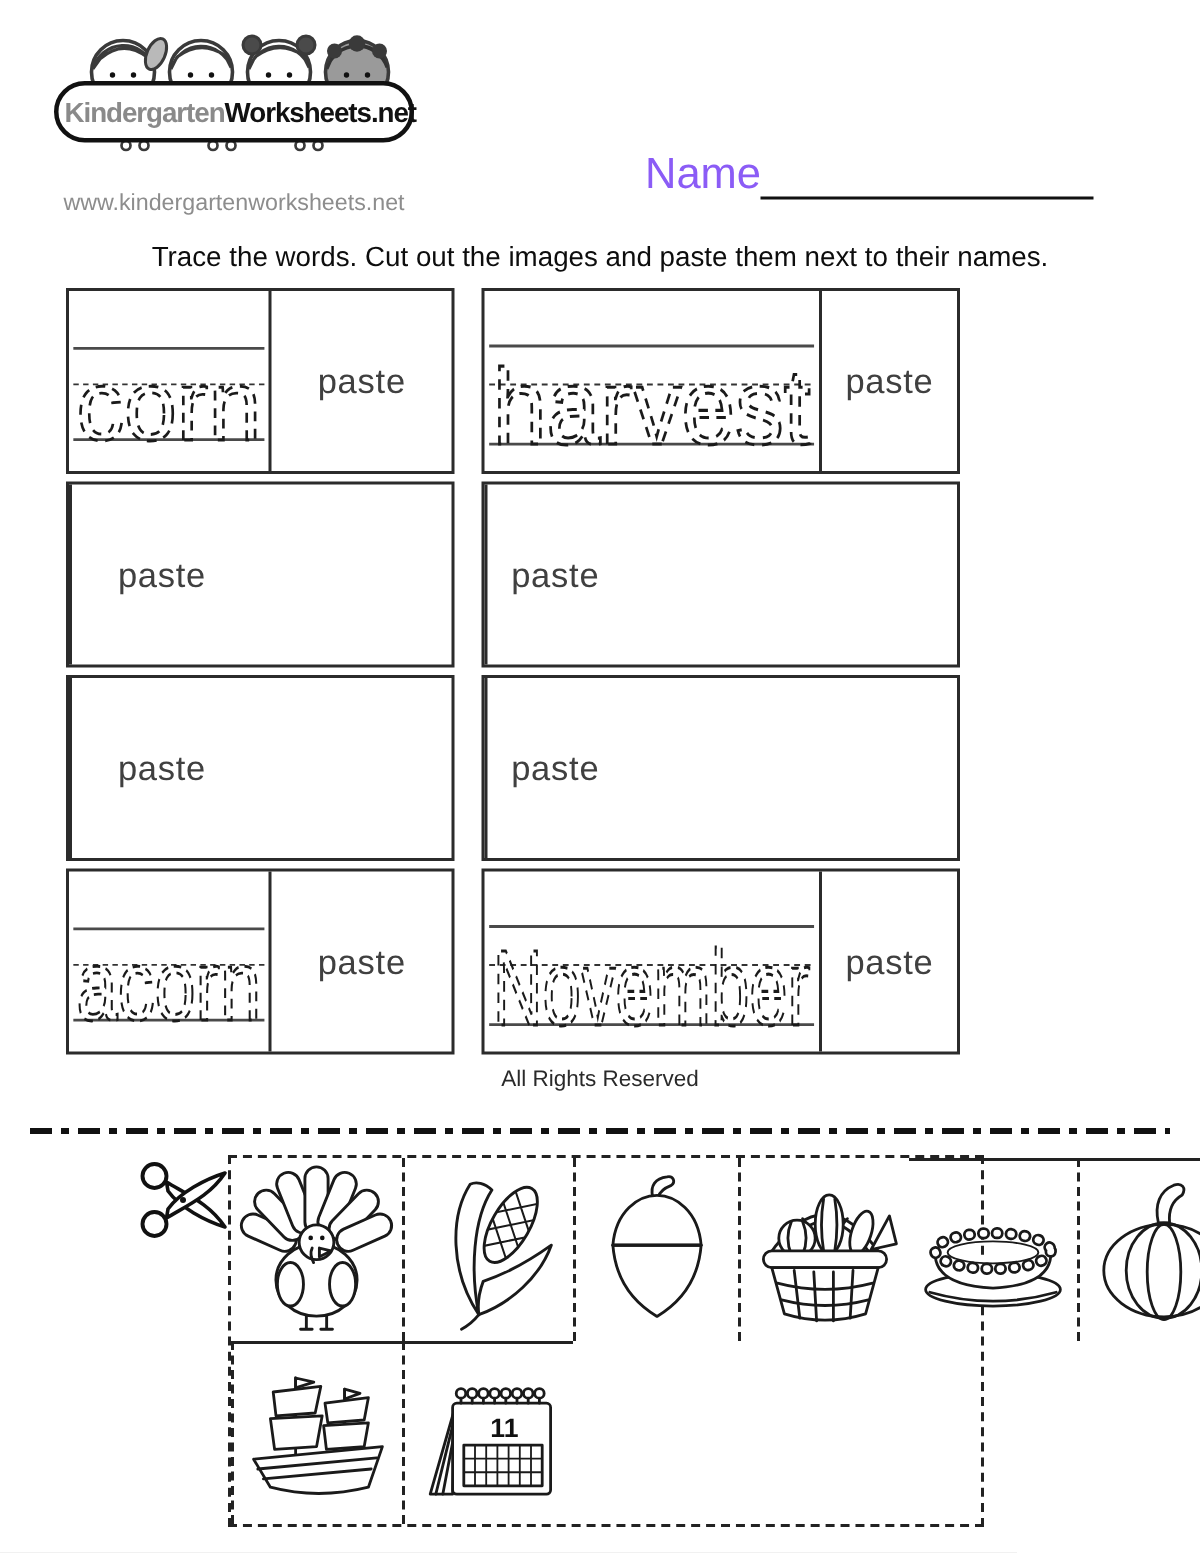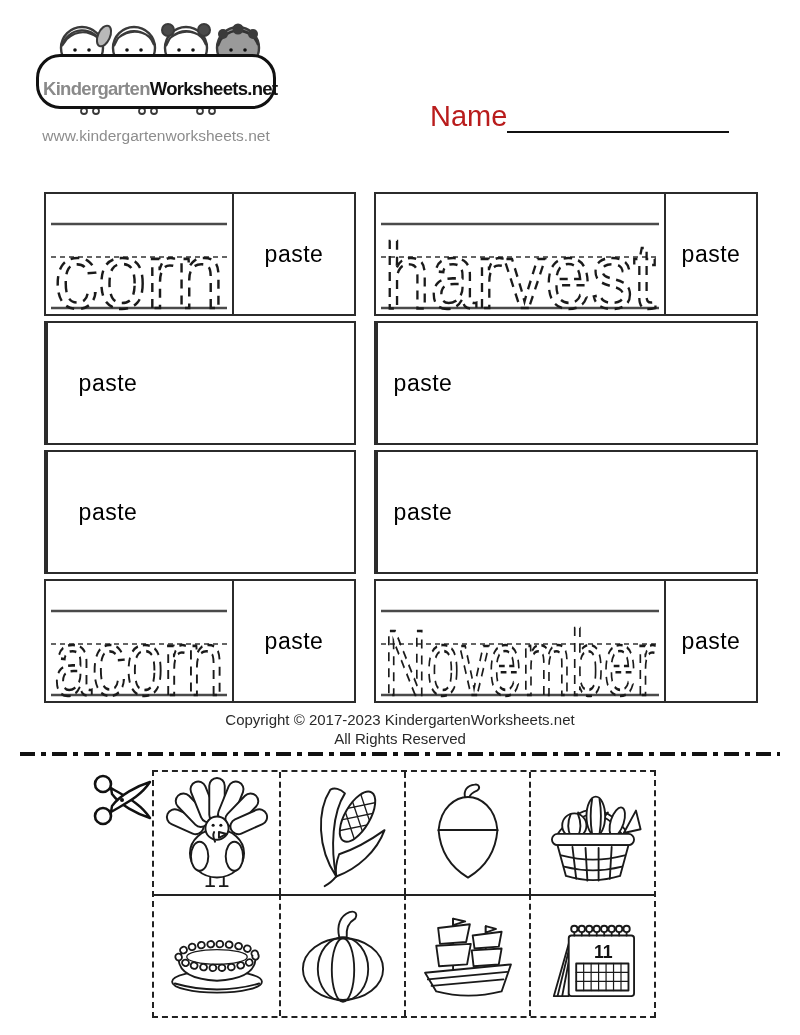--- a/index.html
+++ b/index.html
@@ -3,65 +3,65 @@
 <meta charset="utf-8">
 <style>
   html,body{margin:0;padding:0;background:#e8e8e8;}
   .page{position:relative;width:800px;height:1035px;margin:0 auto;background:#fff;
         font-family:"Liberation Sans",sans-serif;color:#1a1a1a;overflow:hidden;}
 
   
   .logo{position:absolute;left:36px;top:12px;width:240px;}
   .logo-heads{display:block;margin:0 auto;}
   .logo-pill{position:relative;margin-top:-16px;border:3px solid #111;border-radius:24px;
-             background:#fff;padding:21px 4px 6px;text-align:center;white-space:nowrap;z-index:2;}
+             background:#fff;padding:7px 4px 6px;text-align:center;white-space:nowrap;z-index:2;}
   .brand-gray{color:#8a8a8a;font-size:18.5px;font-weight:600;letter-spacing:-0.7px;}
   .brand-black{color:#111;font-size:18.5px;font-weight:800;letter-spacing:-0.7px;}
   .logo-feet{display:block;margin:-2px auto 0;}
   .site-url{position:absolute;left:36px;top:127px;width:240px;text-align:center;
             font-size:15.5px;color:#8d8d8d;}
 
   .title{position:absolute;left:256px;top:36px;width:464px;text-align:center;
          font-size:31px;font-weight:400;color:#0d0d0d;letter-spacing:0.2px;}
-  .name-row{position:absolute;left:430px;top:100px;font-size:29px;color:#b91c1c;}
+  .name-row{position:absolute;left:430px;top:100px;font-size:29px;color:#8b5cf6;}
   .name-line{display:inline-block;width:222px;height:30px;border-bottom:2px solid #111;
              vertical-align:bottom;}
 
   .instruction{position:absolute;top:160px;left:0;width:100%;text-align:center;
                font-size:18.5px;color:#0d0d0d;}
 
   
-  .trace-grid{position:absolute;left:44px;top:192px;width:714px;}
+  .trace-grid{position:absolute;left:44px;top:192px;width:596px;}
   .trace-row{display:flex;gap:18px;margin-bottom:5px;}
   .trace-box{border:2px solid #2b2b2b;height:120px;display:flex;background:#fff;}
   .trace-box.left{width:308px;}
   .trace-box.right{width:380px;}
   .word-cell{flex:1;position:relative;}
   .word-cell svg{position:absolute;left:0;top:0;width:100%;height:100%;overflow:visible;}
   .paste-cell{border-left:2px solid #2b2b2b;display:flex;align-items:center;
-              justify-content:center;font-size:23px;color:#000000;letter-spacing:0.5px;}
+              justify-content:center;font-size:23px;color:#404040;letter-spacing:0.5px;}
   .left  .paste-cell{width:120px;}
   .right .paste-cell{width:90px;}
   .trace text{font-family:"Liberation Sans",sans-serif;font-size:92px;fill:none;
               stroke:#1a1a1a;stroke-width:2.6;stroke-dasharray:9 7;}
   .gl-solid{stroke:#4a4a4a;stroke-width:2.5;}
   .gl-dash{stroke:#333;stroke-width:1.6;stroke-dasharray:5 4;}
 
   
   .copyright{position:absolute;top:710px;left:0;width:100%;text-align:center;
              font-size:15px;line-height:19px;color:#2a2a2a;}
   .cut-rule{position:absolute;top:752px;left:20px;right:20px;height:4px;
             background:repeating-linear-gradient(90deg,#111 0 15px,transparent 15px 21px,
                        #111 21px 26px,transparent 26px 32px);}
   .scissors{position:absolute;left:92px;top:766px;}
 
   
   .cutout-grid{position:absolute;left:152px;top:770px;width:504px;height:248px;
                border:2px dashed #222;box-sizing:border-box;display:grid;
-               grid-template-columns:repeat(4,1fr);grid-template-rows:1fr 1fr;background:#fff;}
+               grid-template-columns:repeat(6,1fr);grid-template-rows:1fr 1fr;background:#fff;}
   .cutout-cell{display:flex;align-items:center;justify-content:center;box-sizing:border-box;
                border-left:2px dashed #222;border-top:2px dashed #222;}
   .cutout-cell:nth-child(4n+1){border-left:none;}
   .cutout-cell:nth-child(-n+4){border-top:none;}
   .cutout-cell:nth-child(n+5){border-top:2px solid #222;}
 
   .art{stroke:#1a1a1a;stroke-width:2;fill:#fff;stroke-linejoin:round;stroke-linecap:round;}
   .art .nf{fill:none;}
   .art .fill{fill:#111;stroke:none;}
   .cal-num{font-family:"Liberation Sans",sans-serif;font-size:19px;fill:#111;stroke:none;font-weight:600;}
@@ -117,20 +117,21 @@
           <circle cx="156" cy="4" r="3"></circle>
       </g>
     </svg>
   </div>
   <div class="site-url">www.kindergartenworksheets.net</div>
 
   <div class="name-row">
     <span>Name</span><span class="name-line"></span>
   </div>
 
+  <div class="instruction">Trace the words. Cut out the images and paste them next to their names.</div>
 
   <div class="trace-grid">
 
     <div class="trace-row">
       <div class="trace-box left">
         <div class="word-cell">
           <svg class="trace" viewBox="0 0 184 120" preserveAspectRatio="xMidYMid meet">
             <line class="gl-solid" x1="4" y1="30" x2="180" y2="30"></line>
             <line class="gl-dash" x1="4" y1="63" x2="180" y2="63"></line>
             <line class="gl-solid" x1="4" y1="114" x2="180" y2="114"></line>
@@ -207,21 +208,20 @@
         </div>
         <div class="paste-cell">
           <span>paste</span>
         </div>
       </div>
     </div>
 
   </div>
 
   <div class="copyright">
-    <div>Copyright © 2017-2023 KindergartenWorksheets.net</div>
     <div>All Rights Reserved</div>
   </div>
 
   <div class="cut-rule"></div>
   <svg class="scissors" width="66" height="68" viewBox="0 0 66 68">
     <path d="M19 22 C34 31 48 37 58 52 C45 48 28 39 20 28 Z" fill="#fff" stroke="#111" stroke-width="2.4" stroke-linejoin="round"></path>
     <path d="M19 46 C34 37 48 31 58 16 C45 20 28 29 20 40 Z" fill="#fff" stroke="#111" stroke-width="2.4" stroke-linejoin="round"></path>
     <circle cx="11" cy="18" r="8" fill="#fff" stroke="#111" stroke-width="2.6"></circle>
     <circle cx="11" cy="50" r="8" fill="#fff" stroke="#111" stroke-width="2.6"></circle>
     <circle cx="30" cy="34" r="2" fill="#111"></circle>

